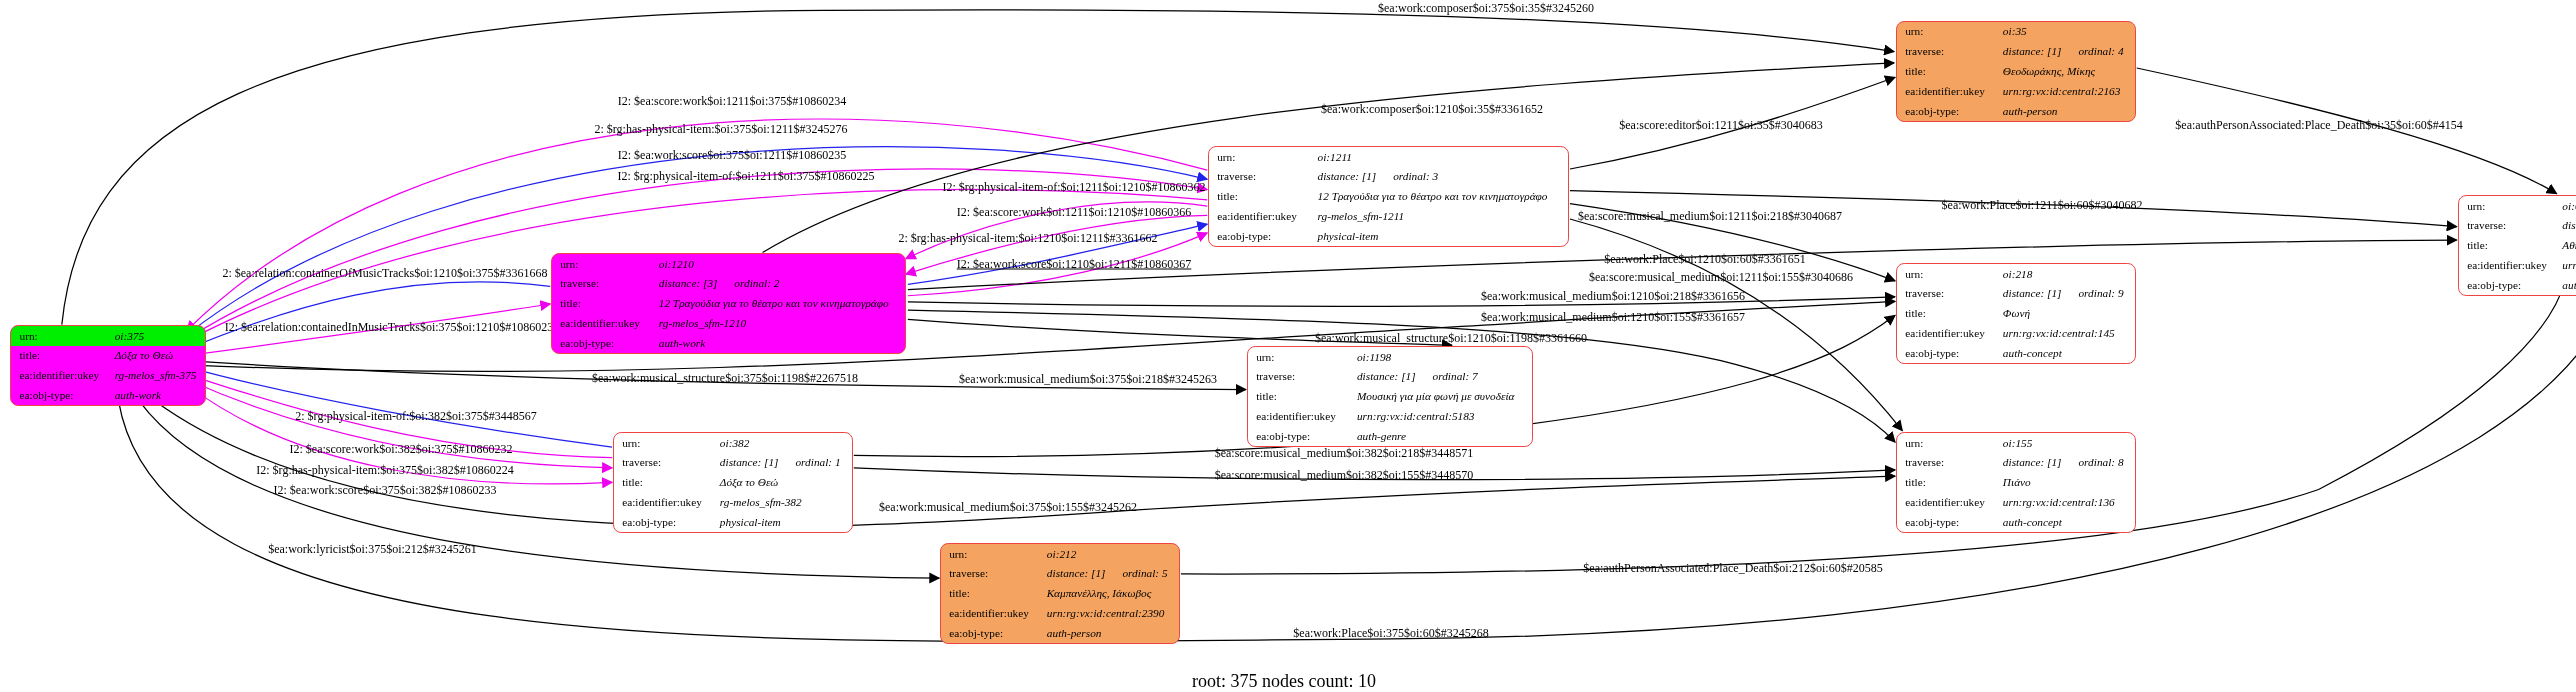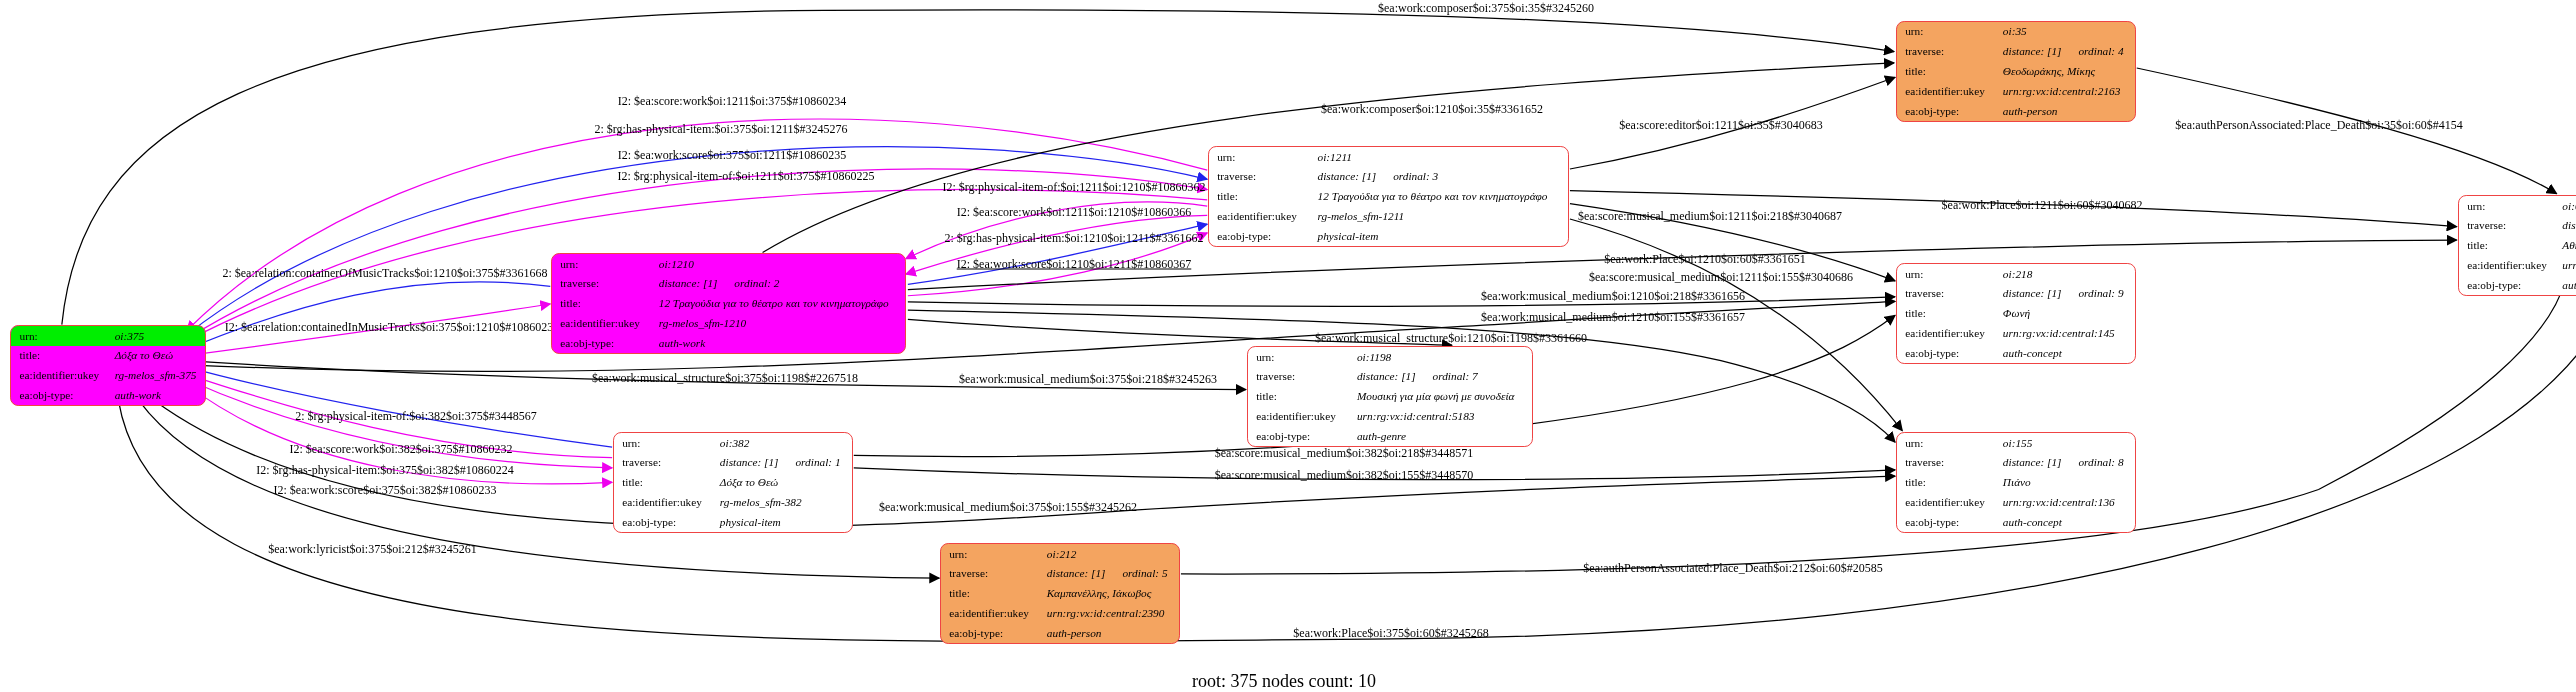--- a/index.html
+++ b/index.html
@@ -77,21 +77,21 @@
       <path d="M 230,778 C 320,1300 1500,1248 2700,1240 C 3900,1232 4920,1010 5085,546" class="edge" stroke="#000000" marker-end="url(#arr-k)"></path>
     </svg>
   <div class="caption">root: 375 nodes count: 10</div>
 <div class="edge-label" style="left: 1486px; top: 8.2px;">$ea:work:composer$oi:375$oi:35$#3245260</div>
     <div class="edge-label" style="left: 732px; top: 101px;">I2: $ea:score:work$oi:1211$oi:375$#10860234</div>
     <div class="edge-label" style="left: 721px; top: 129px;">2: $rg:has-physical-item:$oi:375$oi:1211$#3245276</div>
     <div class="edge-label" style="left: 732px; top: 155px;">I2: $ea:work:score$oi:375$oi:1211$#10860235</div>
     <div class="edge-label" style="left: 732px; top: 176px; padding-left: 28px;">I2: $rg:physical-item-of:$oi:1211$oi:375$#10860225</div>
     <div class="edge-label" style="left: 1074px; top: 187px;">I2: $rg:physical-item-of:$oi:1211$oi:1210$#10860362</div>
     <div class="edge-label" style="left: 1074px; top: 212px;">I2: $ea:score:work$oi:1211$oi:1210$#10860366</div>
-    <div class="edge-label" style="left: 1074px; top: 238px;">2: $rg:has-physical-item:$oi:1210$oi:1211$#3361662</div>
+    <div class="edge-label" style="left: 1028px; top: 238px;">2: $rg:has-physical-item:$oi:1210$oi:1211$#3361662</div>
     <div class="edge-label" style="left: 1074px; top: 264px; text-decoration: underline;">I2: $ea:work:score$oi:1210$oi:1211$#10860367</div>
     <div class="edge-label" style="left: 1432px; top: 109px;">$ea:work:composer$oi:1210$oi:35$#3361652</div>
     <div class="edge-label" style="left: 1721px; top: 125px;">$ea:score:editor$oi:1211$oi:35$#3040683</div>
     <div class="edge-label" style="left: 2303px; top: 125px; margin-left: 16px;">$ea:authPersonAssociated:Place_Death$oi:35$oi:60$#4154</div>
     <div class="edge-label" style="left: 385px; top: 273px;">2: $ea:relation:containerOfMusicTracks$oi:1210$oi:375$#3361668</div>
     <div class="edge-label" style="left: 392px; top: 327px;">I2: $ea:relation:containedInMusicTracks$oi:375$oi:1210$#10860231</div>
     <div class="edge-label" style="left: 1710px; top: 216px;">$ea:score:musical_medium$oi:1211$oi:218$#3040687</div>
     <div class="edge-label" style="left: 2042px; top: 205px;">$ea:work:Place$oi:1211$oi:60$#3040682</div>
     <div class="edge-label" style="left: 1705px; top: 259px;">$ea:work:Place$oi:1210$oi:60$#3361651</div>
     <div class="edge-label" style="left: 1721px; top: 277px;">$ea:score:musical_medium$oi:1211$oi:155$#3040686</div>
@@ -128,21 +128,21 @@
         <span class="v">auth-work</span>
       </div>
     </div>
     <div class="node" style="left: 551px; top: 253px; width: 355px; min-height: 95px; background: rgb(255, 0, 255);">
       <div class="node-row">
         <span class="k">urn:</span>
         <span class="v">oi:1210</span>
       </div>
       <div class="node-row">
         <span class="k">traverse:</span>
-        <span class="v">distance: [1]      ordinal: 2</span>
+        <span class="v">distance: [3]      ordinal: 2</span>
       </div>
       <div class="node-row">
         <span class="k">title:</span>
         <span class="v">12 Τραγούδια για το θέατρο και τον κινηματογράφο</span>
       </div>
       <div class="node-row">
         <span class="k">ea:identifier:ukey</span>
         <span class="v">rg-melos_sfm-1210</span>
       </div>
       <div class="node-row">

